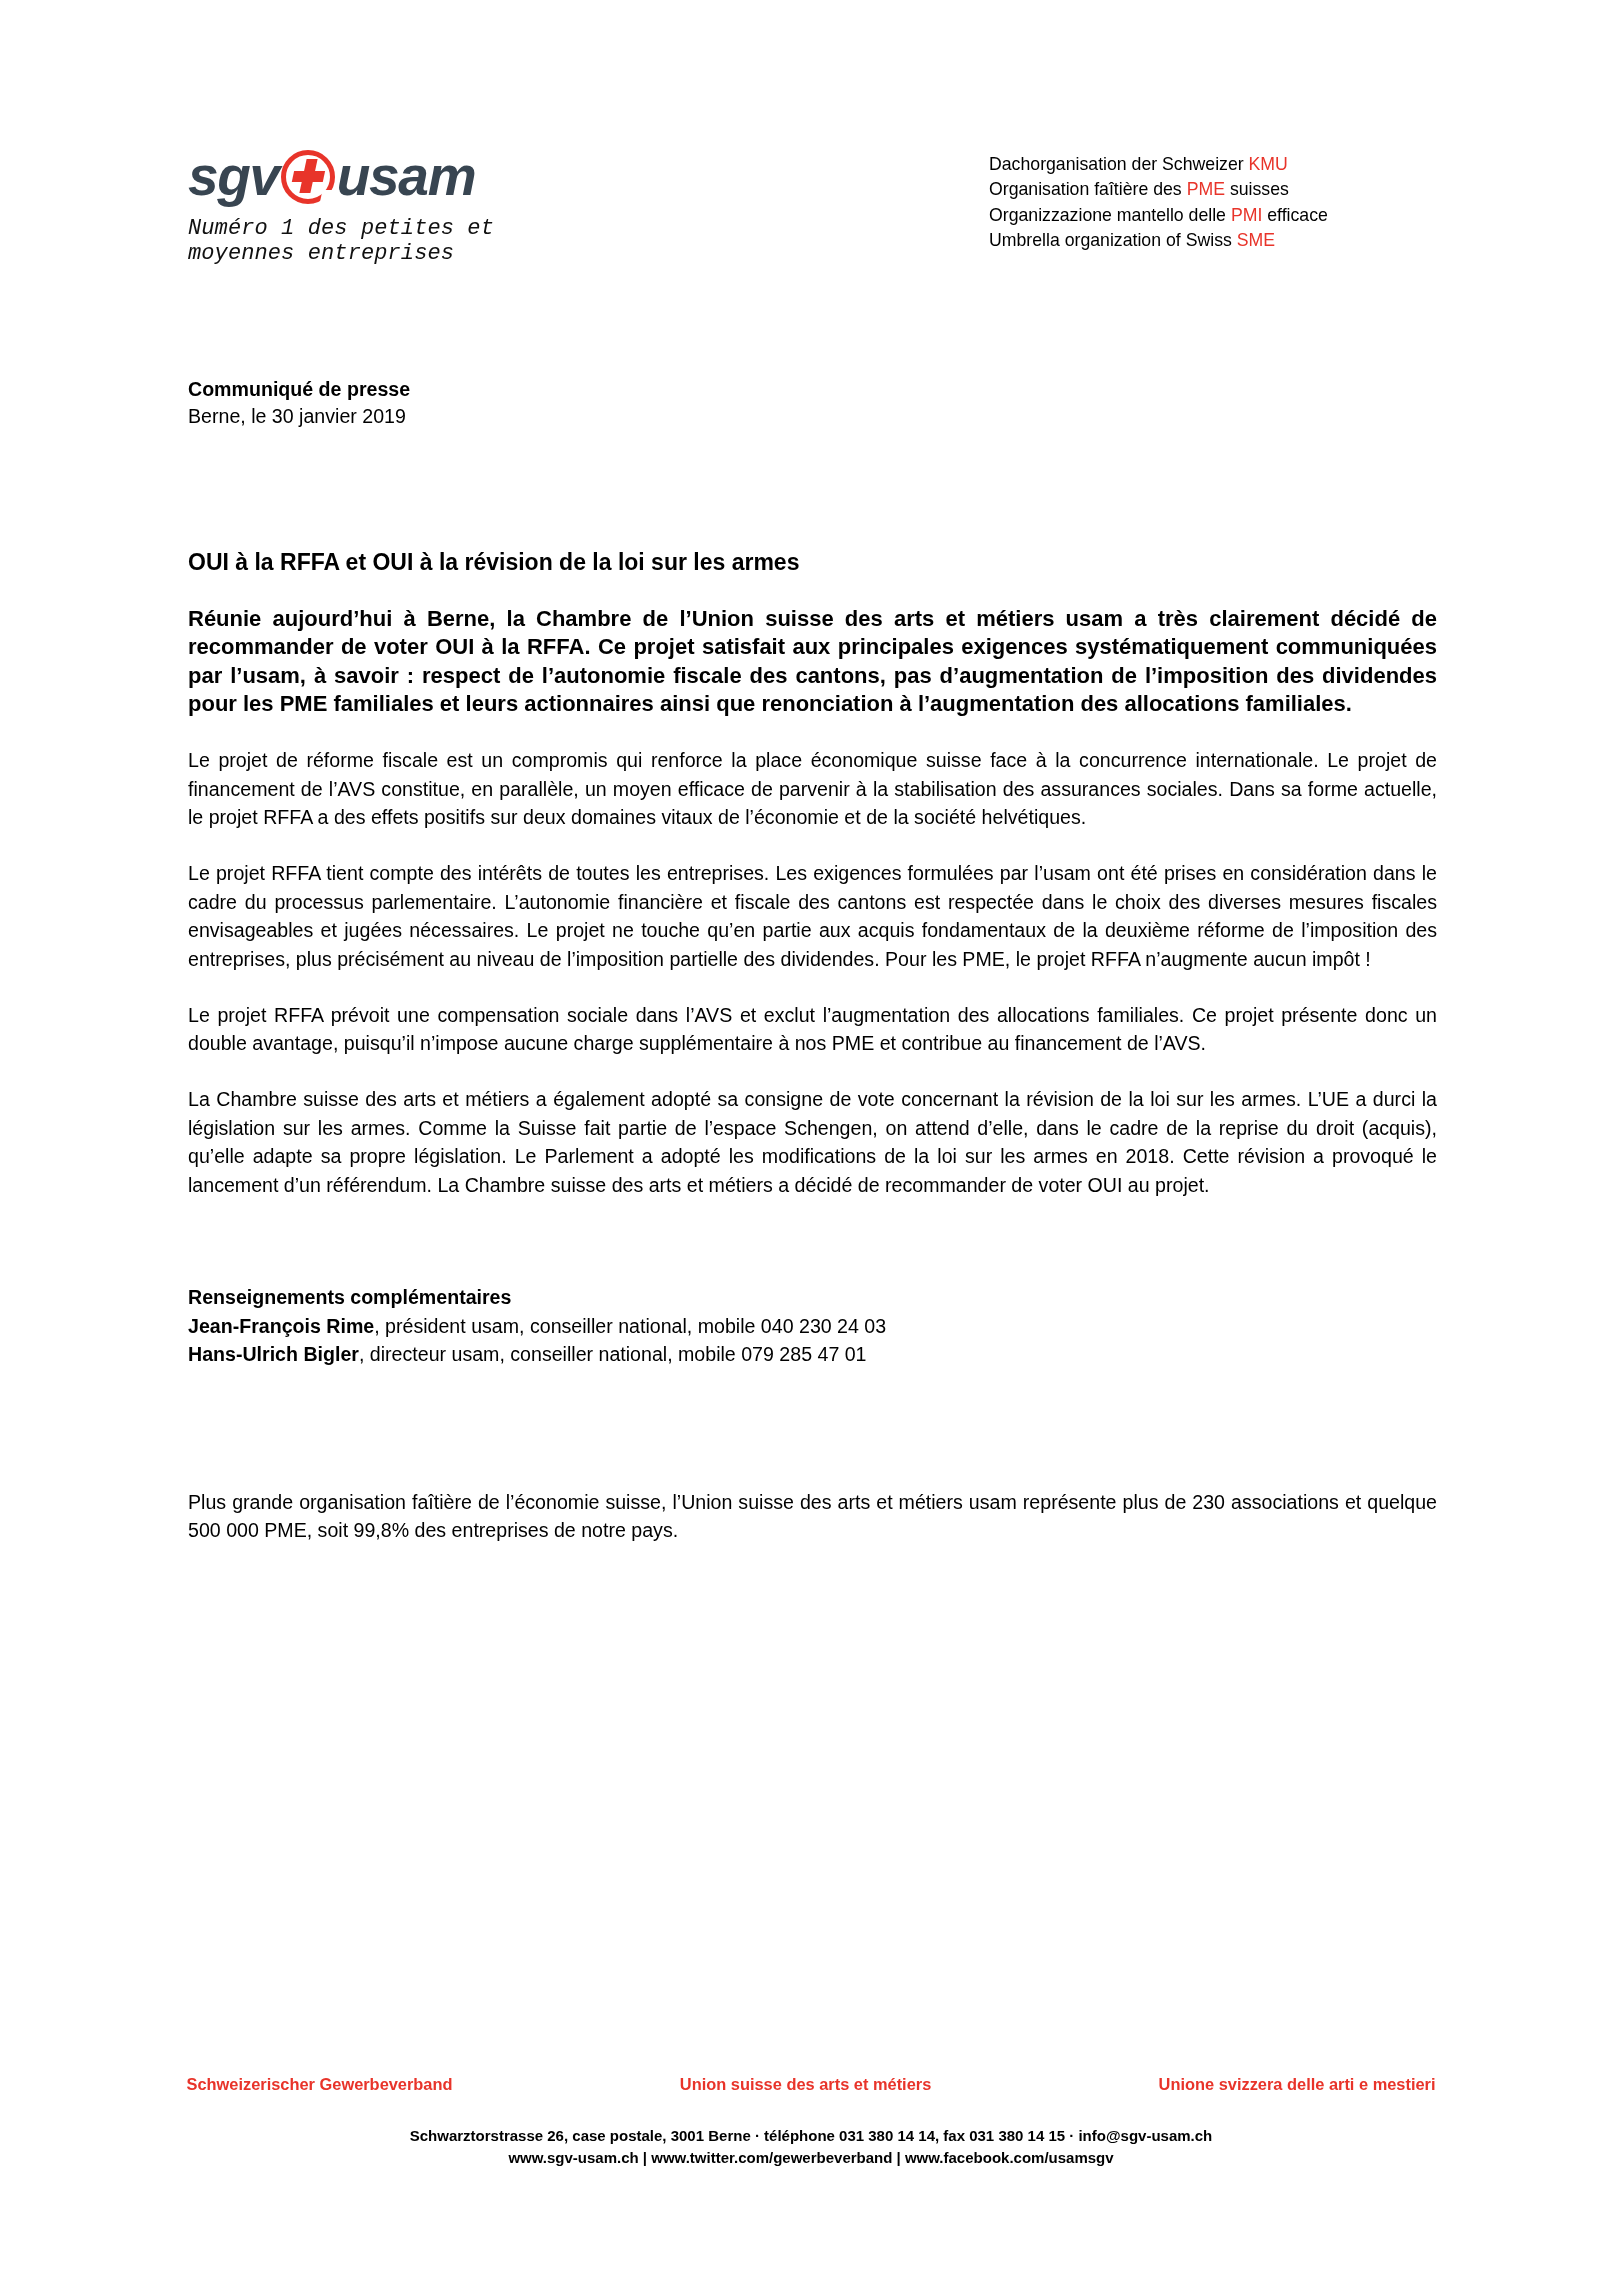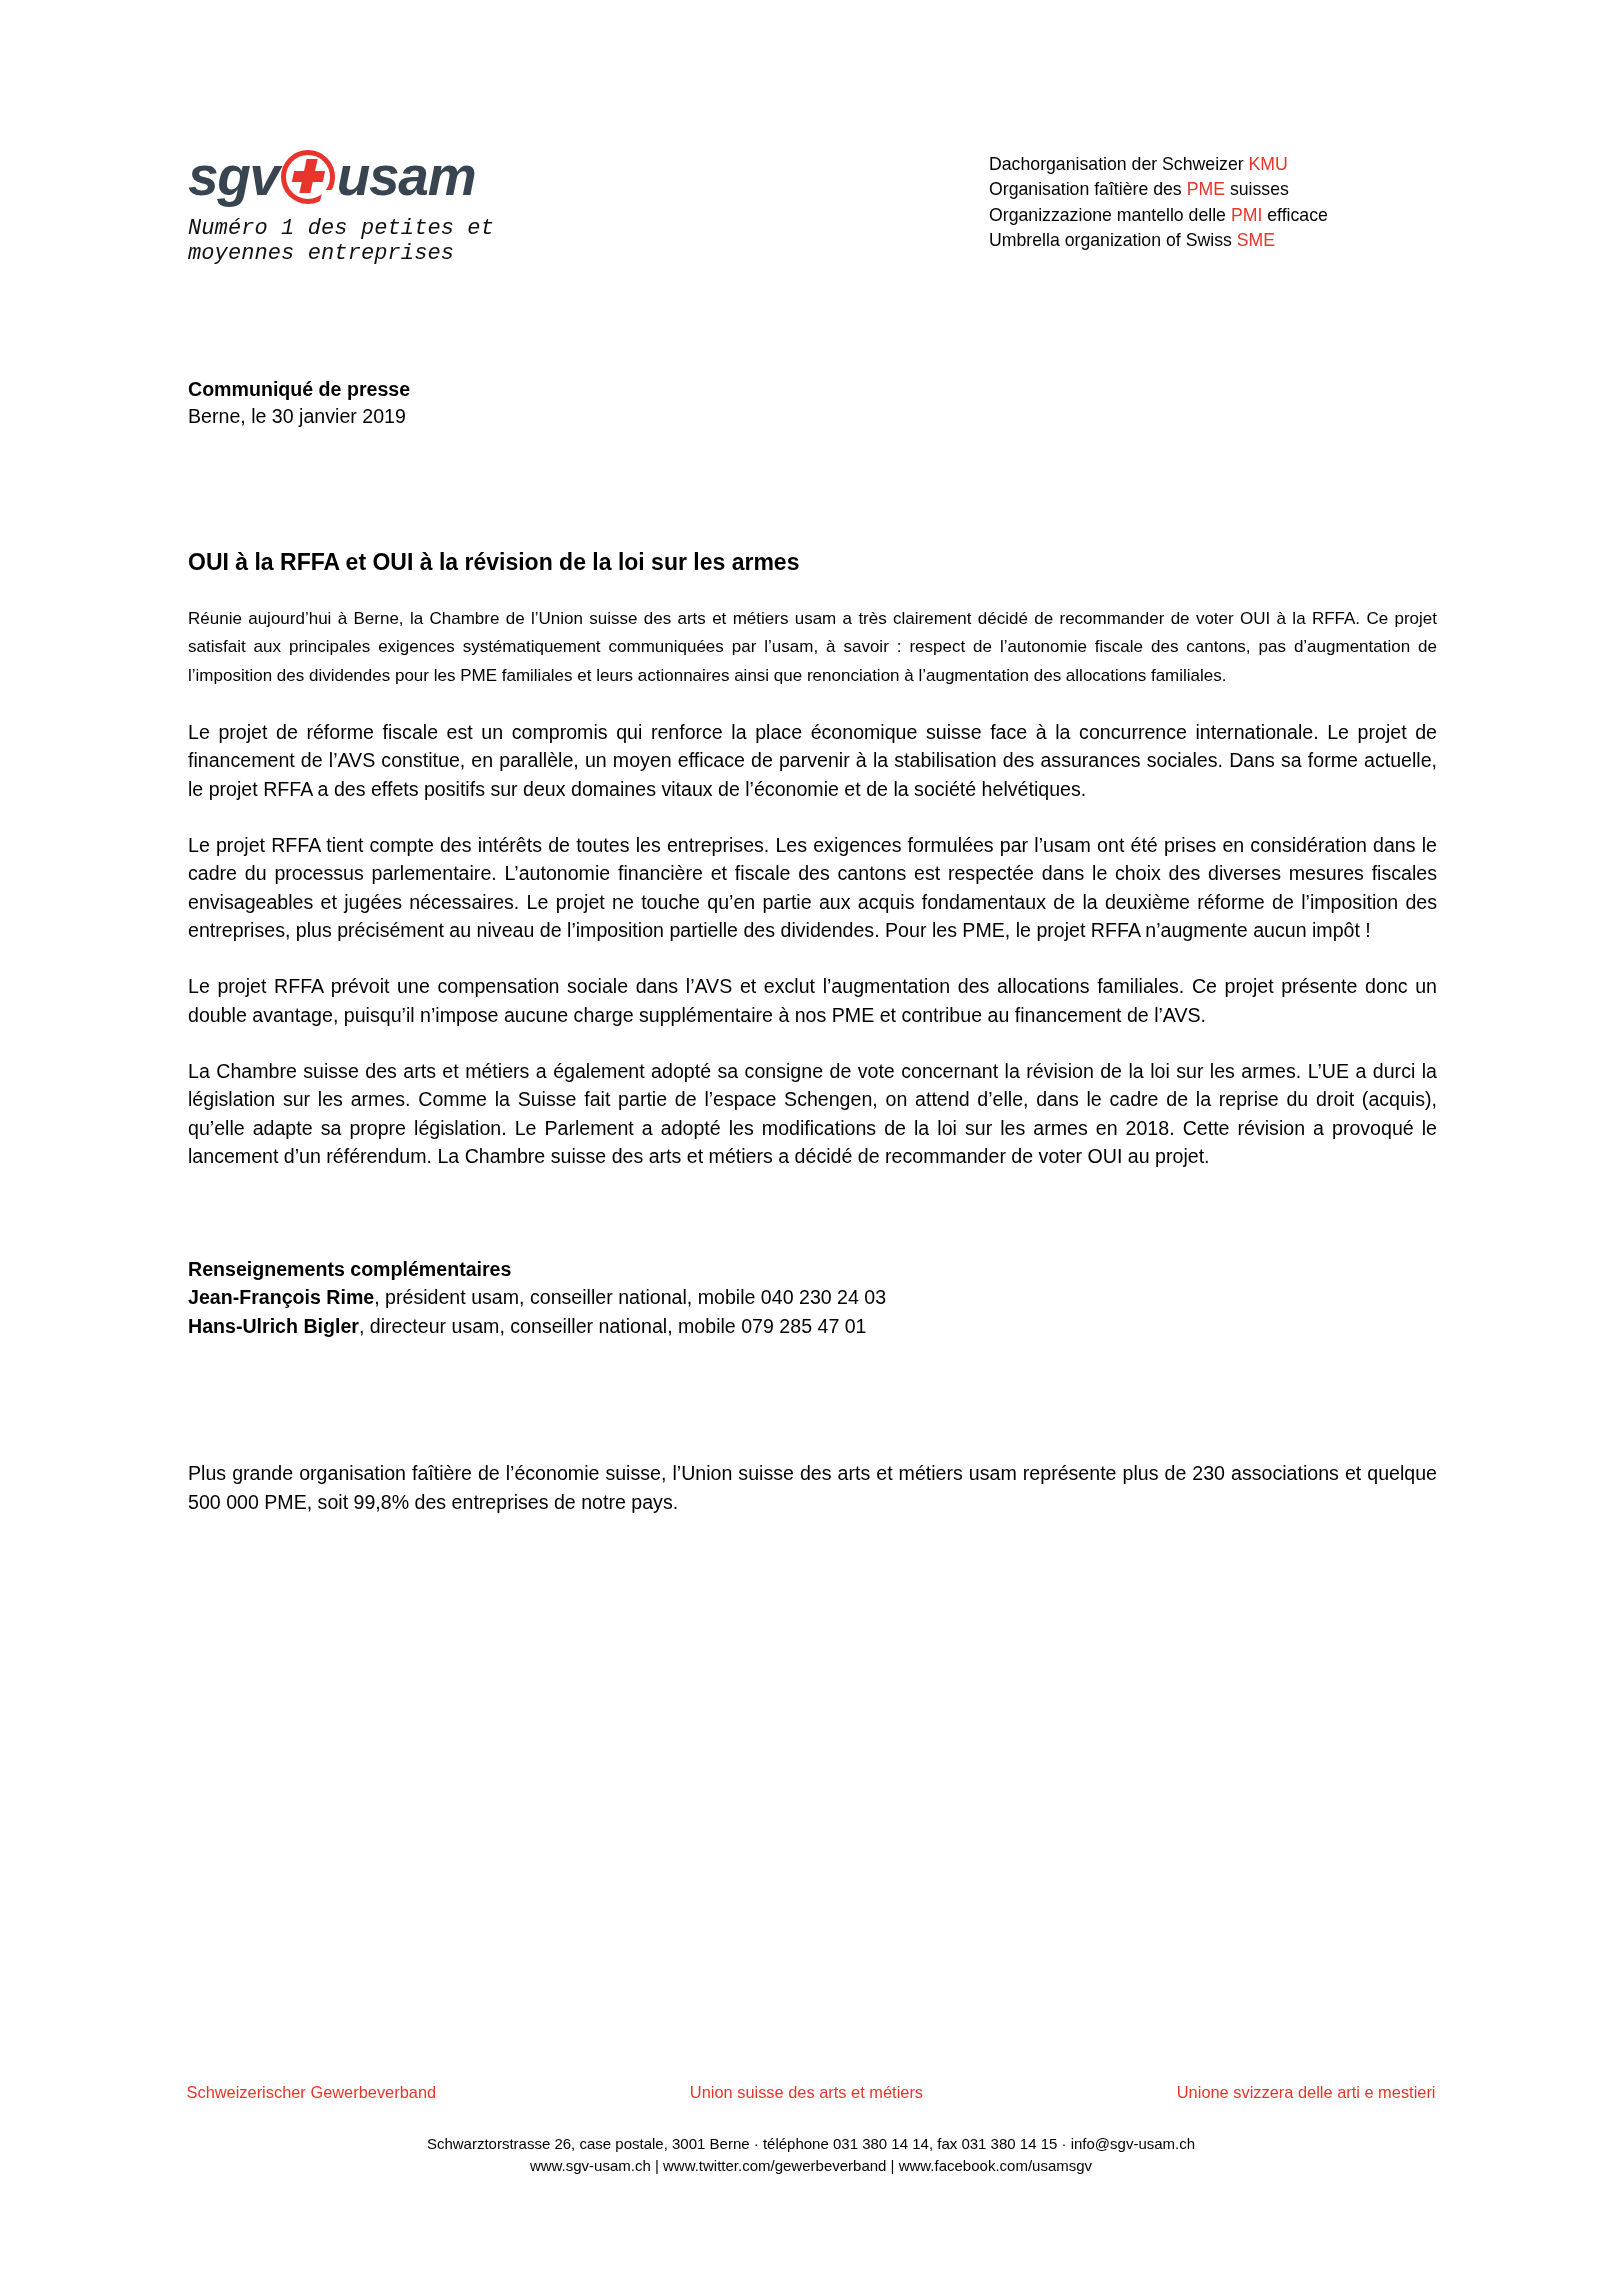--- a/index.html
+++ b/index.html
@@ -123,22 +123,22 @@
     font-size: 19.6px;
     line-height: 27px;
   }
   .headline {
     font-size: 23px;
     font-weight: bold;
     margin-top: 118px;
     line-height: 29px;
   }
   .lead {
-    font-size: 17px;
-    font-weight: normal;
+    font-size: 22px;
+    font-weight: bold;
     line-height: 28.5px;
     margin-top: 27.5px;
     text-align: justify;
   }
   p.body-par {
     font-size: 19.6px;
     line-height: 28.5px;
     margin: 0;
     margin-top: 27.5px;
     text-align: justify;
@@ -164,23 +164,24 @@
     font-size: 19.6px;
     line-height: 28.5px;
     margin-top: 119px;
     text-align: justify;
   }
 
   
   .footer {
     position: absolute;
     left: 0;
-    bottom: 118px;
+    bottom: 126px;
     width: 100%;
     text-align: center;
+    font-weight: bold;
   }
   .footer-orgs {
     position: relative;
     width: 1249px;
     margin: 0 auto;
     display: flex;
     justify-content: space-between;
     color: #e8342a;
     font-size: 16.4px;
     line-height: 22px;

